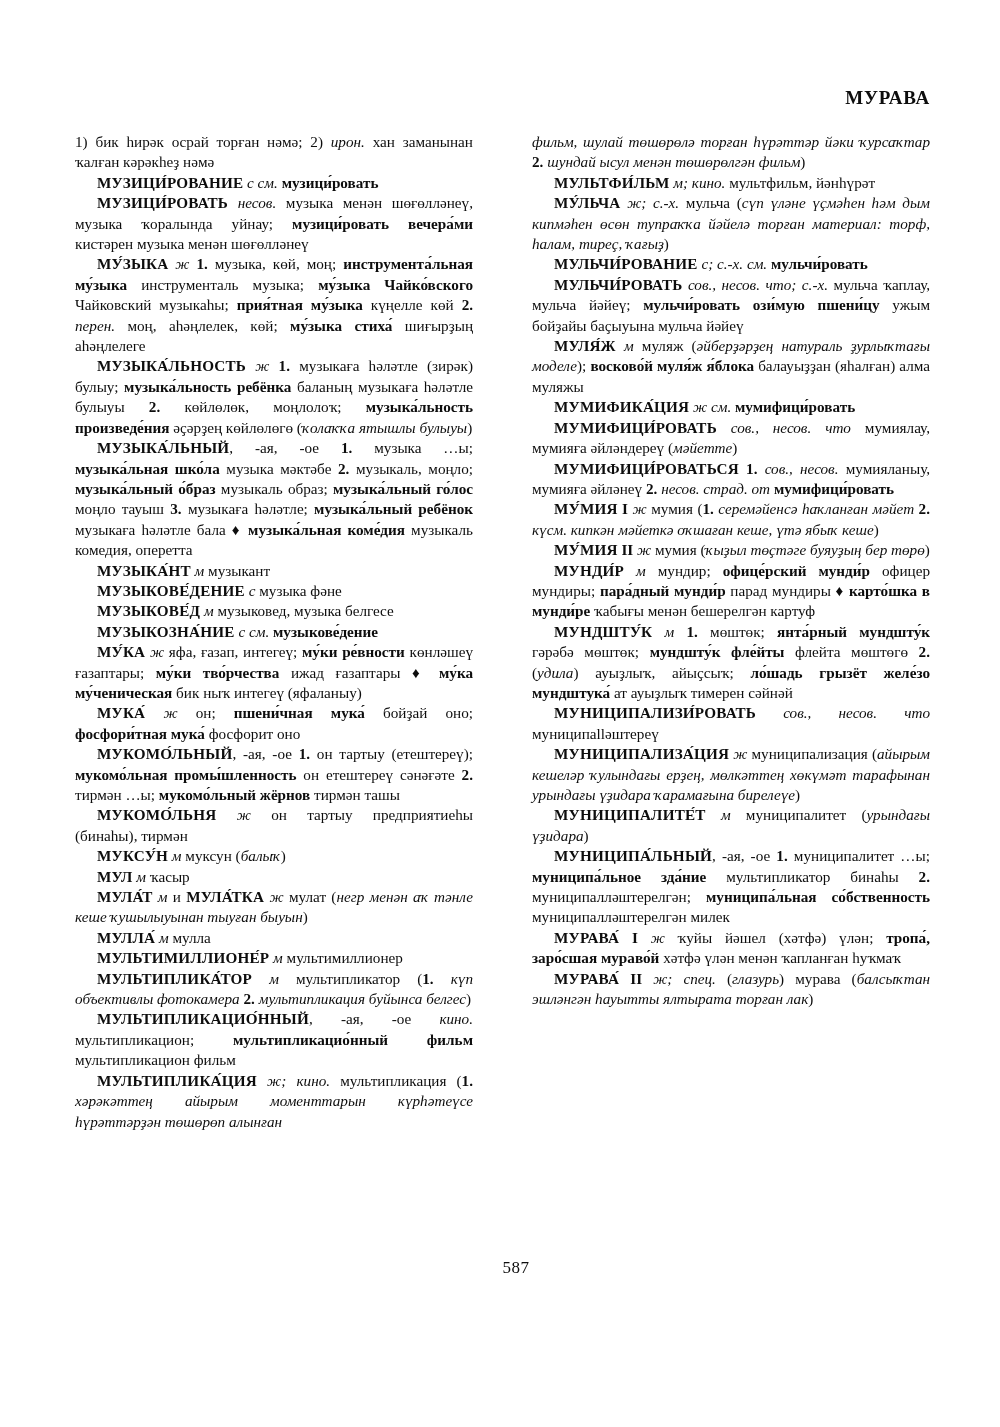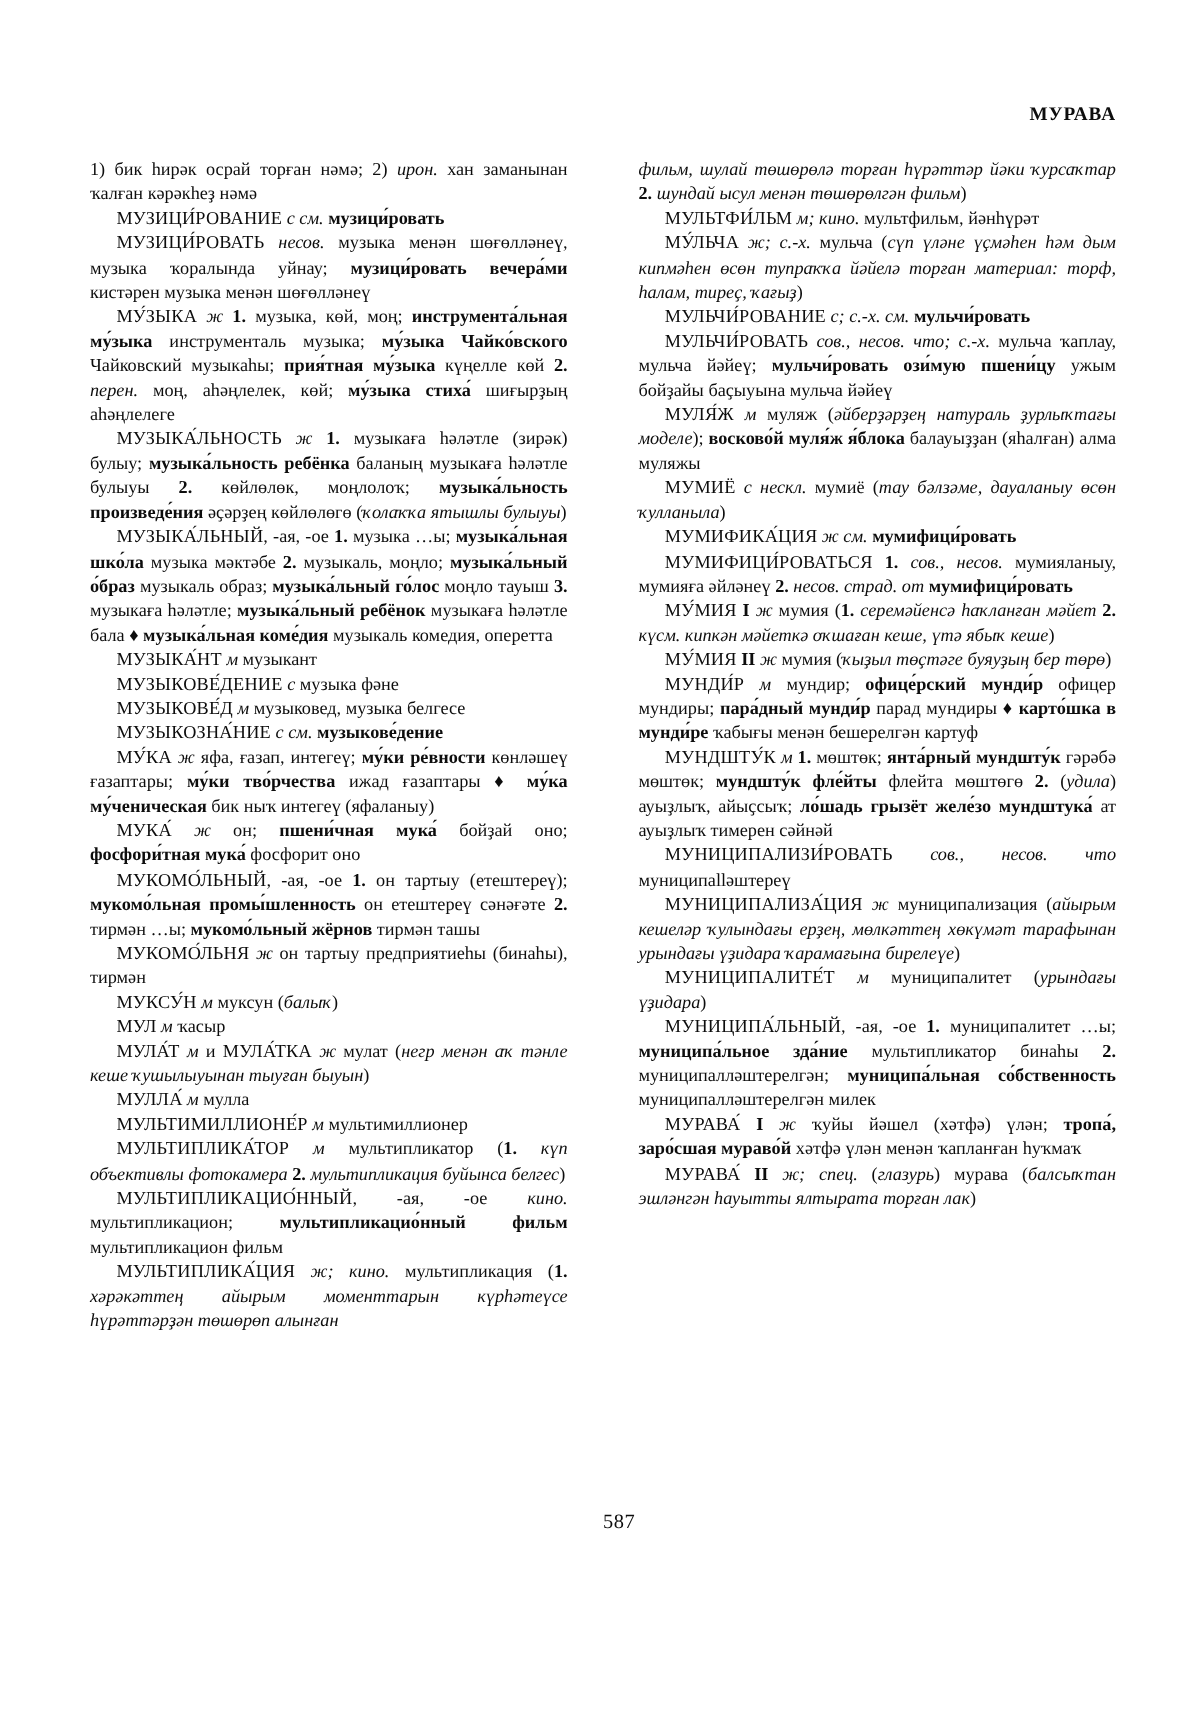--- a/index.html
+++ b/index.html
@@ -28,21 +28,21 @@
     position: absolute;
     left: 75px;
     top: 88px;
     width: 855px;
     height: 40px;
   }
   #running-head .head-word {
     position: absolute;
     right: 0;
     top: 0;
-    font-size: 16px;
+    font-size: 19px;
     font-weight: bold;
     letter-spacing: 0.8px;
     line-height: 1;
     white-space: nowrap;
   }
 
   
   #columns {
     position: absolute;
     left: 75px;
@@ -70,21 +70,21 @@
   .entry.cont {            
     text-indent: 0;
     font-family: Liberation Serif, serif;
   }
   .entry:last-child {
     text-align: justify;
   }
 
   
   .hw {                    
-    font-weight: normal;
+    font-weight: bold;
     letter-spacing: 0.2px;
     margin-top: 36px;
   }
   .bold {                  
     font-weight: bold;
   }
   .it {                    
     font-style: italic;
   }
   .num {                   
@@ -139,22 +139,22 @@
         <p class="entry"><span class="hw">МУЛЬТИПЛИКАЦИО́ННЫЙ</span><span>, -ая, -ое </span><span class="it">кино.</span><span> мультипликацион; </span><span class="bold">мультипликацио́нный фильм</span><span> мультипликацион фильм</span></p>
         <p class="entry"><span class="hw">МУЛЬТИПЛИКА́ЦИЯ</span><span class="it"> ж; </span><span class="it">кино.</span><span> мультипликация (</span><span class="num">1.</span><span class="it"> хәрәкәттең айырым моменттарын күрһәтеүсе һүрәттәрҙән төшөрөп алынған</span></p>
       </div>
     <div class="col" id="col-right">
         <p class="entry cont"><span class="it">фильм, шулай төшөрөлә торған һүрәттәр йәки ҡурсаҡтар </span><span class="num">2.</span><span class="it"> шундай ысул менән төшөрөлгән фильм</span><span>)</span></p>
         <p class="entry"><span class="hw">МУЛЬТФИ́ЛЬМ</span><span class="it"> м; </span><span class="it">кино.</span><span> мультфильм, йәнһүрәт</span></p>
         <p class="entry"><span class="hw">МУ́ЛЬЧА</span><span class="it"> ж; с.-х.</span><span> мульча (</span><span class="it">сүп үләне үҫмәһен һәм дым кипмәһен өсөн тупраҡҡа йәйелә торған материал: торф, һалам, тиреҫ, ҡағыҙ</span><span>)</span></p>
         <p class="entry"><span class="hw">МУЛЬЧИ́РОВАНИЕ</span><span class="it"> с; с.-х. см.</span><span> </span><span class="bold">мульчи́ровать</span></p>
         <p class="entry"><span class="hw">МУЛЬЧИ́РОВАТЬ</span><span class="it"> сов., несов. что; с.-х.</span><span> мульча ҡаплау, мульча йәйеү; </span><span class="bold">мульчи́ровать ози́мую пшени́цу</span><span> ужым бойҙайы баҫыуына мульча йәйеү</span></p>
         <p class="entry"><span class="hw">МУЛЯ́Ж</span><span class="it"> м</span><span> муляж (</span><span class="it">әйберҙәрҙең натураль ҙурлыҡтағы моделе</span><span>); </span><span class="bold">восково́й муля́ж я́блока</span><span> балауыҙҙан (яһалған) алма муляжы</span></p>
-        <p class="entry"><span class="hw">МУМИЁ</span><span class="it"> с нескл.</span><span> мумиё (</span><span class="it">тау бәлзәме, дауаланыу өсөн ҡулланыла</span><span>)</span></p>
         <p class="entry"><span class="hw">МУМИФИКА́ЦИЯ</span><span class="it"> ж см.</span><span> </span><span class="bold">мумифици́ровать</span></p>
+        <p class="entry"><span class="hw">МУМИФИЦИ́РОВАТЬ</span><span class="it"> сов., несов. что</span><span> мумиялау, мумияға әйләндереү (</span><span class="it">мәйетте</span><span>)</span></p>
         <p class="entry"><span class="hw">МУМИФИЦИ́РОВАТЬСЯ</span><span> </span><span class="num">1.</span><span class="it"> сов., несов.</span><span> мумияланыу, мумияға әйләнеү </span><span class="num">2.</span><span class="it"> несов. страд. от</span><span> </span><span class="bold">мумифици́ровать</span></p>
         <p class="entry"><span class="hw">МУ́МИЯ</span><span> </span><span class="rom">I</span><span class="it"> ж</span><span> мумия (</span><span class="num">1.</span><span class="it"> серемәйенсә һаҡланған мәйет </span><span class="num">2.</span><span class="it"> күсм. кипкән мәйеткә оҡшаған кеше, үтә ябыҡ кеше</span><span>)</span></p>
         <p class="entry"><span class="hw">МУ́МИЯ</span><span> </span><span class="rom">II</span><span class="it"> ж</span><span> мумия (</span><span class="it">ҡыҙыл төҫтәге буяуҙың бер төрө</span><span>)</span></p>
         <p class="entry"><span class="hw">МУНДИ́Р</span><span class="it"> м</span><span> мундир; </span><span class="bold">офице́рский мунди́р</span><span> офицер мундиры; </span><span class="bold">пара́дный мунди́р</span><span> парад мундиры ♦ </span><span class="bold">карто́шка в мунди́ре</span><span> ҡабығы менән бешерелгән картуф</span></p>
         <p class="entry"><span class="hw">МУНДШТУ́К</span><span class="it"> м</span><span> </span><span class="num">1.</span><span> мөштөк; </span><span class="bold">янта́рный мундшту́к</span><span> гәрәбә мөштөк; </span><span class="bold">мундшту́к фле́йты</span><span> флейта мөштөгө </span><span class="num">2.</span><span> (</span><span class="it">удила</span><span>) ауыҙлыҡ, айыҫсыҡ; </span><span class="bold">ло́шадь грызёт желе́зо мундштука́</span><span> ат ауыҙлыҡ тимeрен сәйнәй</span></p>
         <p class="entry"><span class="hw">МУНИЦИПАЛИЗИ́РОВАТЬ</span><span class="it"> сов., несов. что</span><span> муниципallәштереү</span></p>
         <p class="entry"><span class="hw">МУНИЦИПАЛИЗА́ЦИЯ</span><span class="it"> ж</span><span> муниципализация (</span><span class="it">айырым кешеләр ҡулындағы ерҙең, мөлкәттең хөкүмәт тарафынан урындағы үҙидара ҡарамағына бирелеүе</span><span>)</span></p>
         <p class="entry"><span class="hw">МУНИЦИПАЛИТЕ́Т</span><span class="it"> м</span><span> муниципалитет (</span><span class="it">урындағы үҙидара</span><span>)</span></p>
         <p class="entry"><span class="hw">МУНИЦИПА́ЛЬНЫЙ</span><span>, -ая, -ое </span><span class="num">1.</span><span> муниципалитет …ы; </span><span class="bold">муниципа́льное зда́ние</span><span> мультипликатор бинаһы </span><span class="num">2.</span><span> муниципалләштерелгән; </span><span class="bold">муниципа́льная со́бственность</span><span> муниципалләштерелгән милек</span></p>
         <p class="entry"><span class="hw">МУРАВА́</span><span> </span><span class="rom">I</span><span class="it"> ж</span><span> ҡуйы йәшел (хәтфә) үлән; </span><span class="bold">тропа́, заро́сшая мураво́й</span><span> хәтфә үлән менән ҡапланған һуҡмаҡ</span></p>

